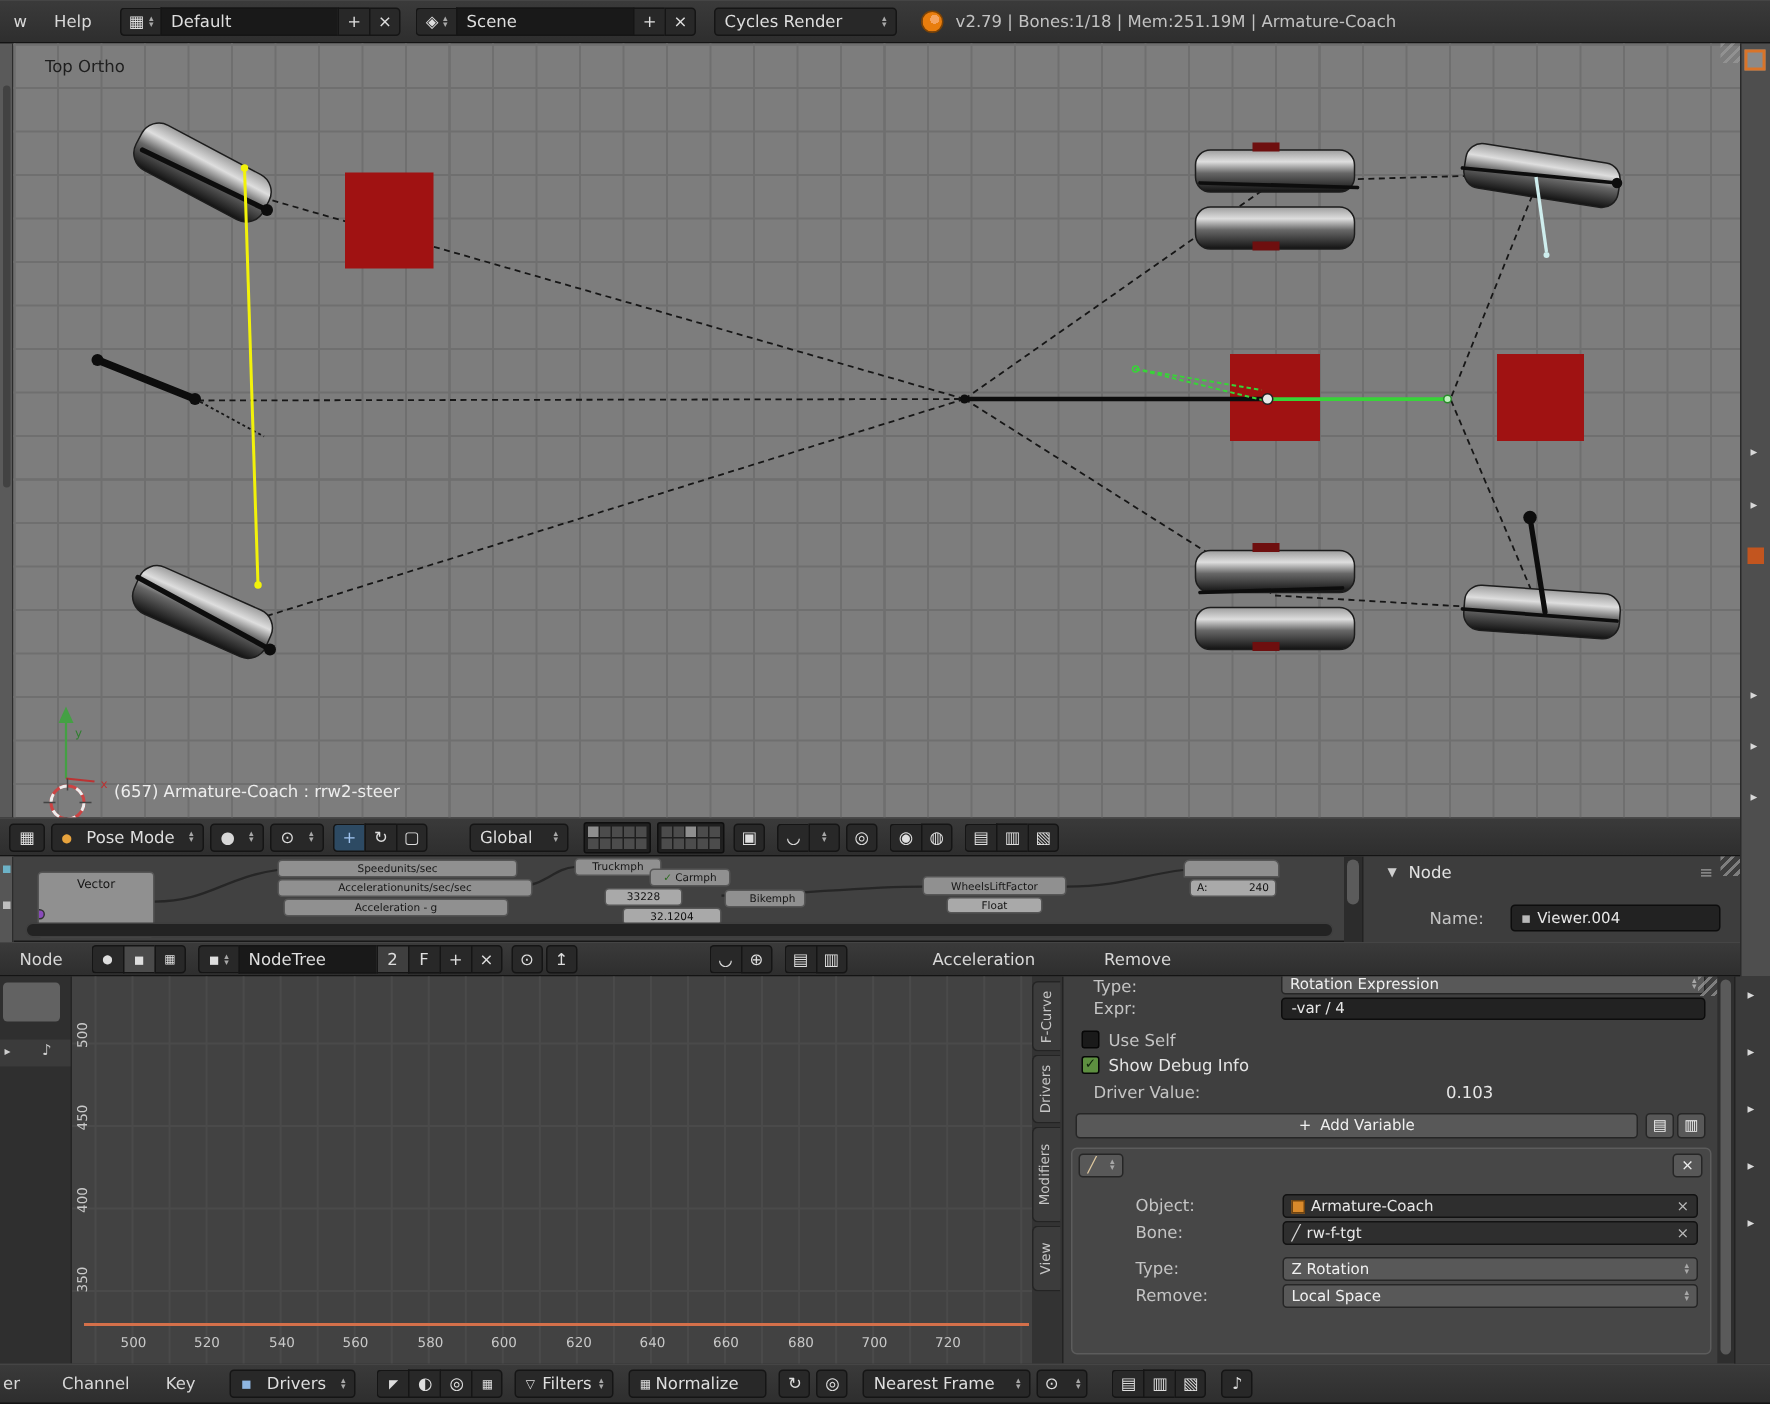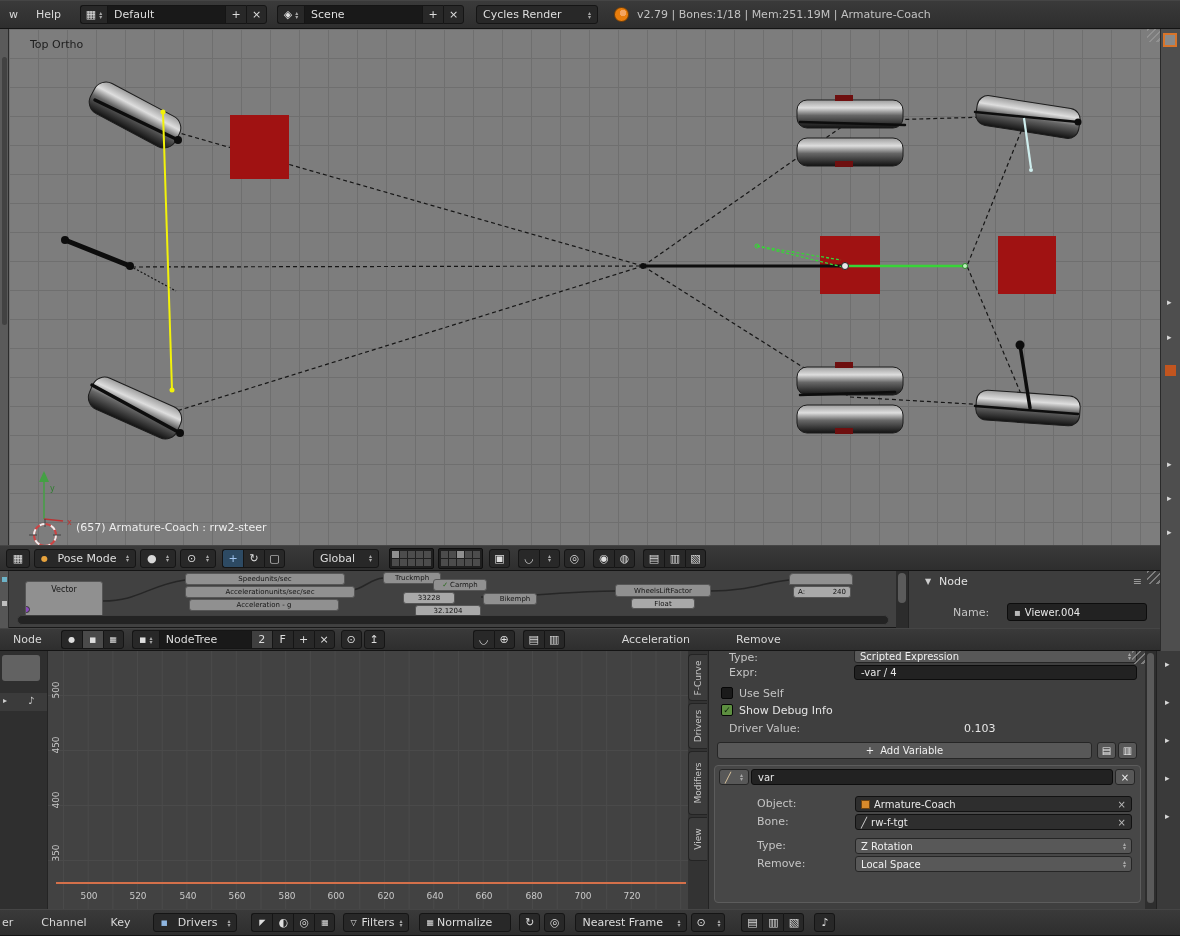--- a/index.html
+++ b/index.html
@@ -511,21 +511,21 @@
           <span>Modifiers</span>
         </div>
       <div class="tab" style="top:166px;height:44px;">
           <span>View</span>
         </div>
     </div>
 
     <div class="abs" style="left:708px;top:0;width:437px;height:258px;background:#3f3f3f;border-left:1px solid #232323;overflow:hidden;">
       <span class="plab" style="left:20px;top:0;">Type:</span>
       <span class="pdrop" style="left:145px;top:-2px;width:283px;height:14px;justify-content:space-between;">
-        <span>Scripted Expression</span>
+        <span>Rotation Expression</span>
         <i class="ud">
             <span>▴</span>
             <span>▾</span>
           </i>
       </span>
       <span class="plab" style="left:20px;top:15px;">Expr:</span>
       <span class="pfield" style="left:145px;top:14px;width:283px;height:15px;text-align:center;">
         <span>-var / 4</span>
       </span>
       <span class="cb" style="left:12px;top:36px;"></span>
@@ -547,23 +547,20 @@
           <span>▥</span>
         </span>
 
       <div class="abs" style="left:5px;top:114px;width:427px;height:138px;background:#474747;border:1px solid #5c5c5c;border-radius:4px;">
         <span class="pdrop" style="left:4px;top:3px;width:30px;height:16px;justify-content:space-between;">
           <span style="color:#e0c9a0;">╱</span>
           <i class="ud">
               <span>▴</span>
               <span>▾</span>
             </i>
-        </span>
-        <span class="pfield" style="left:36px;top:3px;width:362px;height:16px;">
-          <span>var</span>
         </span>
         <span class="pdrop" style="left:400px;top:3px;width:20px;height:16px;justify-content:center;">
             <span>×</span>
           </span>
         <span class="plab" style="left:42px;top:31px;">Object:</span>
         <span class="pobj" style="left:140px;top:30px;width:277px;height:16px;">
           <span class="oic"></span>
           <span>Armature-Coach</span>
           <span class="xdel">×</span>
         </span>

